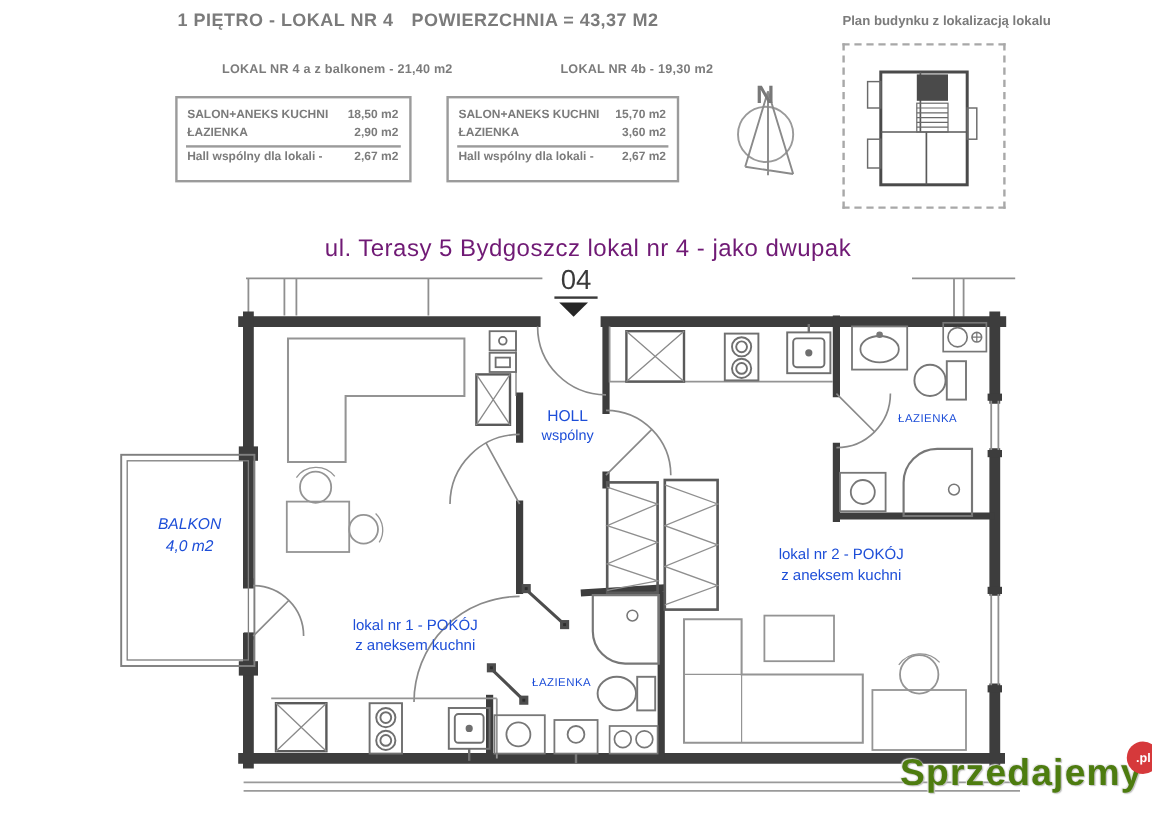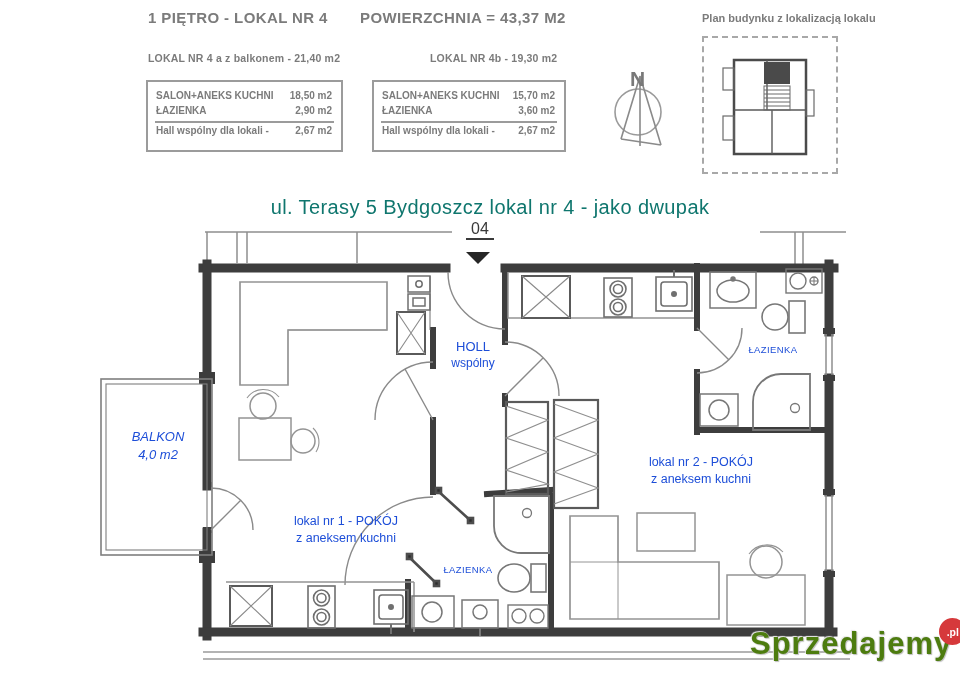--- a/index.html
+++ b/index.html
@@ -1,31 +1,31 @@
 <!DOCTYPE html>
 <html><head>
 <meta charset="utf-8">
 <style>
   html,body{margin:0;padding:0;background:#fff;}
   .page{position:relative;width:960px;height:679px;background:#ffffff;overflow:hidden;
         font-family:"Liberation Sans",sans-serif;padding-left:20px;}
   .abs{position:absolute;}
   
   .main-title{left:148px;top:9px;font-size:15px;font-weight:bold;color:#7b7b7b;letter-spacing:.4px;}
-  .main-area{left:360px;top:9px;font-size:15px;font-weight:bold;color:#7b7b7b;letter-spacing:.4px;}
-  .unit-header{font-size:10.5px;font-weight:bold;color:#7b7b7b;letter-spacing:.2px;}
+  .main-area{left:343px;top:9px;font-size:15px;font-weight:bold;color:#7b7b7b;letter-spacing:.4px;}
+  .unit-header{font-size:10.5px;font-weight:bold;color:#7b7b7b;letter-spacing:.2px;margin-left:37px;}
   
   .spec-table{border:2px solid #9b9b9b;background:#fff;box-sizing:border-box;padding-top:6px;}
   .spec-row{display:flex;justify-content:space-between;padding:2px 9px 2px 8px;
             font-size:10px;font-weight:bold;color:#7b7b7b;align-items:center;}
   .spec-div{border-top:2px solid #9b9b9b;margin:3px 7px 0 7px;}
   
-  .address{left:240px;top:196px;width:500px;text-align:center;font-size:20px;color:#0f766e;
+  .address{left:240px;top:196px;width:500px;text-align:center;font-size:20px;color:#701a75;
            letter-spacing:.4px;}
-  .unit-no{left:448px;top:220px;width:64px;text-align:center;font-size:16px;color:#3a3a3a;}
+  .unit-no{left:448px;top:220px;width:64px;text-align:center;font-size:23px;color:#3a3a3a;}
   .unit-no span{display:inline-block;border-bottom:2px solid #3a3a3a;padding:0 5px 0 5px;}
   .down-tri{left:466px;top:252px;width:0;height:0;border-left:12px solid transparent;
             border-right:12px solid transparent;border-top:12px solid #262626;}
   
   .locator-title{left:702px;top:12px;font-size:11px;font-weight:bold;color:#7b7b7b;}
   .locator-box{left:702px;top:36px;width:136px;height:138px;border:2px dashed #a8a8a8;box-sizing:border-box;}
   
   .plan-label{color:#1d4ed8;text-align:center;}
   .lbl-balkon{left:118px;top:428px;width:80px;font-size:13px;line-height:18px;font-style:italic;}
   .lbl-holl{left:440px;top:339px;width:66px;font-size:13px;line-height:16px;}

